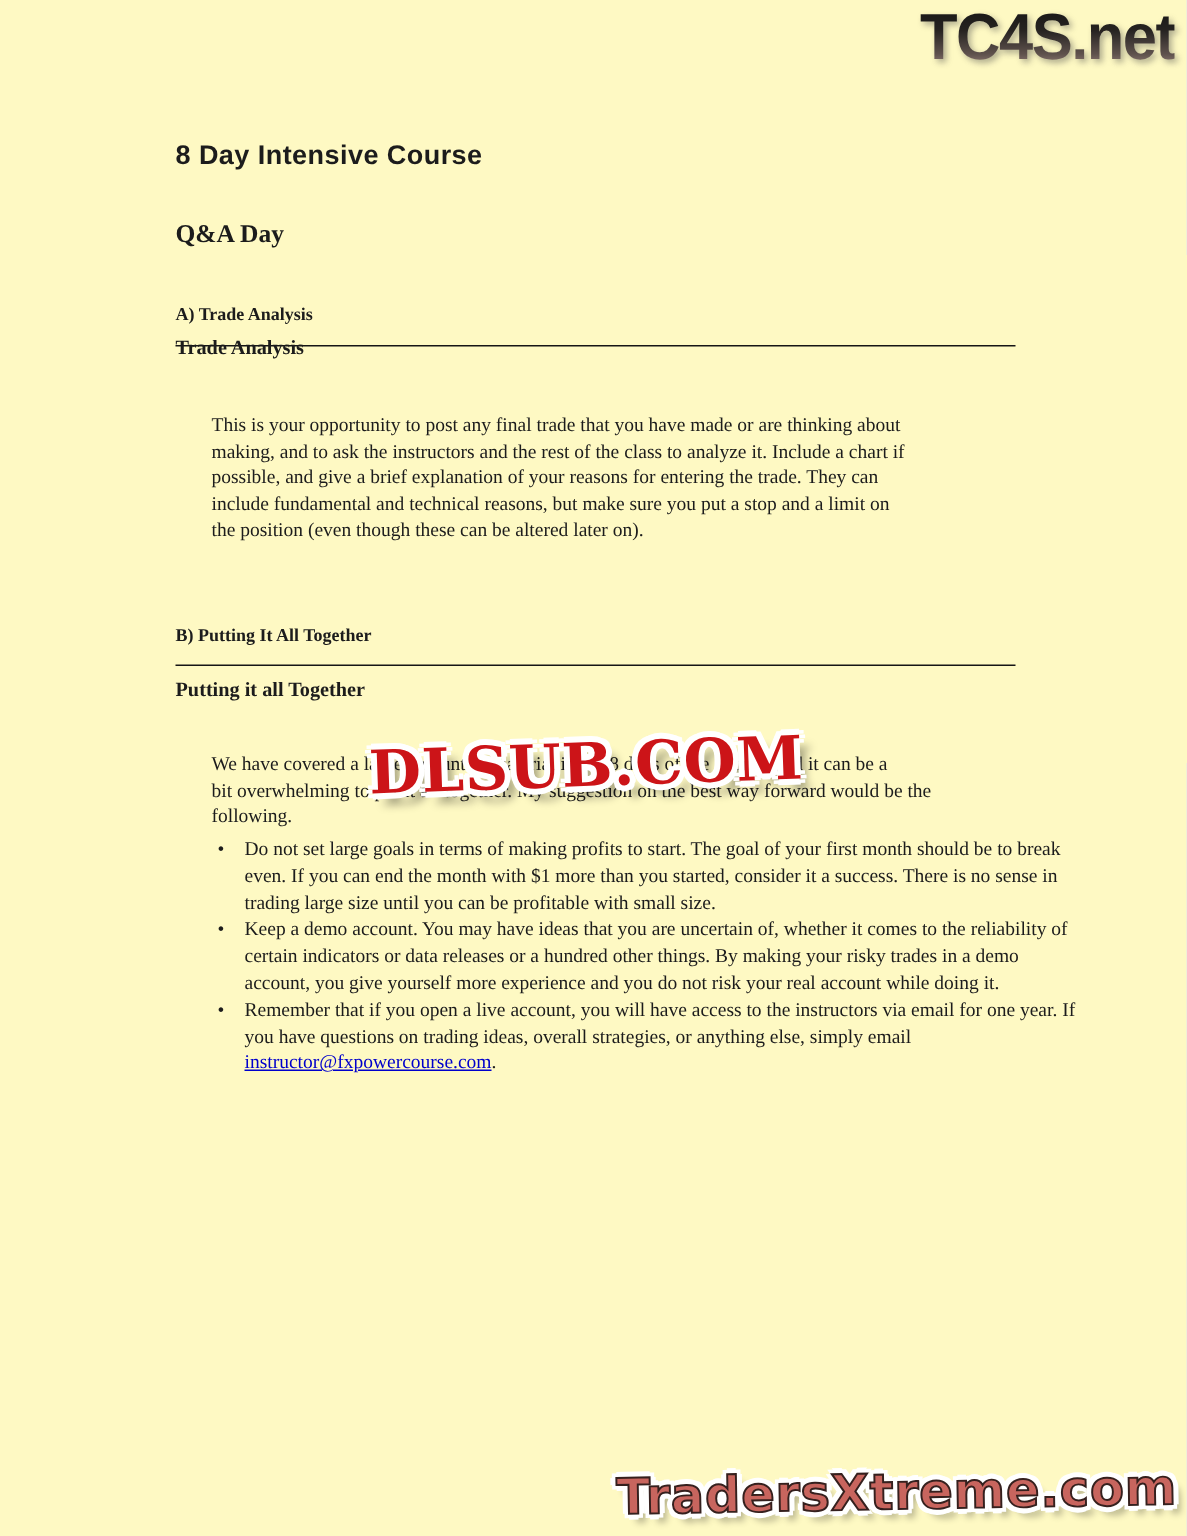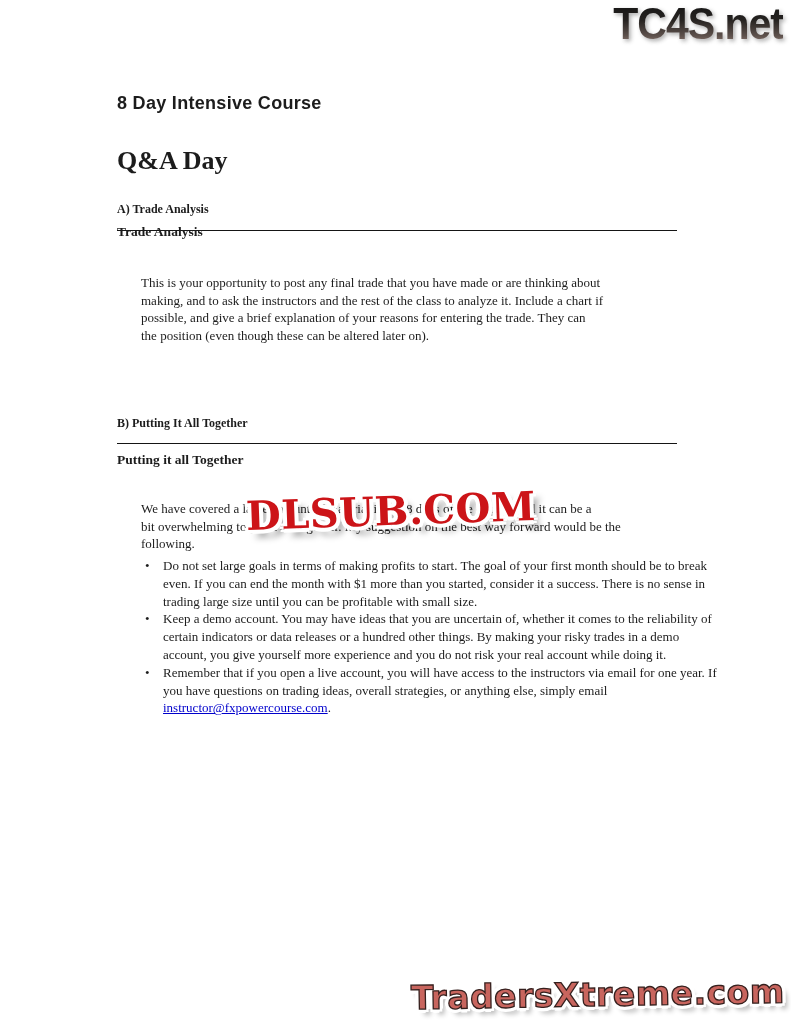--- a/index.html
+++ b/index.html
@@ -1,20 +1,20 @@
 <!DOCTYPE html>
 <html><head>
 <meta charset="utf-8">
 <style>
   html,body { margin:0; padding:0; background:#e8e8e8; }
   .page {
     position:relative;
     width:791px; height:1024px;
     margin:0 auto;
-    background:#ffffff;
+    background:#fef9c3;
     font-family:"Liberation Serif", serif;
     color:#1c1c1c;
     overflow:hidden;
   }
 
   
   .logo {
     position:absolute; top:2px; right:8px;
     font-family:"Liberation Sans", sans-serif;
     font-weight:bold;
@@ -29,21 +29,21 @@
     filter:drop-shadow(2px 2px 2px rgba(70,70,70,0.45));
   }
 
   .doc-title {
     position:absolute; left:117px; top:93px;
     font-family:"Liberation Sans", sans-serif;
     font-weight:bold; font-size:18px; letter-spacing:0.3px;
   }
   .doc-subtitle {
     position:absolute; left:117px; top:146px;
-    font-weight:bold; font-size:26px;text-align:right;
+    font-weight:bold; font-size:17px;text-align:right;
   }
 
   .sec-heading {
     position:absolute; left:117px;
     font-weight:bold; font-size:12px;
   }
   .sub-heading {
     position:absolute; left:117px;
     font-weight:bold; font-size:13.5px;
   }
@@ -122,20 +122,21 @@
   <h2 class="doc-subtitle" style="margin:0;">Q&amp;A Day</h2>
 
   <div class="sec-heading" style="top:202px;">A) Trade Analysis</div>
   <div class="rule" style="top:230px;"></div>
   <div class="sub-heading" style="top:224px;">Trade Analysis</div>
 
   <div class="para" style="top:274px;">
     <div class="pline">This is your opportunity to post any final trade that you have made or are thinking about</div>
     <div class="pline">making, and to ask the instructors and the rest of the class to analyze it. Include a chart if</div>
     <div class="pline">possible, and give a brief explanation of your reasons for entering the trade. They can</div>
+    <div class="pline">include fundamental and technical reasons, but make sure you put a stop and a limit on</div>
     <div class="pline">the position (even though these can be altered later on).</div>
   </div>
 
   <div class="sec-heading" style="top:416px;">B) Putting It All Together</div>
   <div class="rule" style="top:443px;"></div>
   <div class="sub-heading" style="top:452px;">Putting it all Together</div>
 
   <div class="para" style="top:500px;">
     <div class="pline">We have covered a large amount of material in the 8 days of the course, and it can be a</div>
     <div class="pline">bit overwhelming to put it all together. My suggestion on the best way forward would be the</div>

